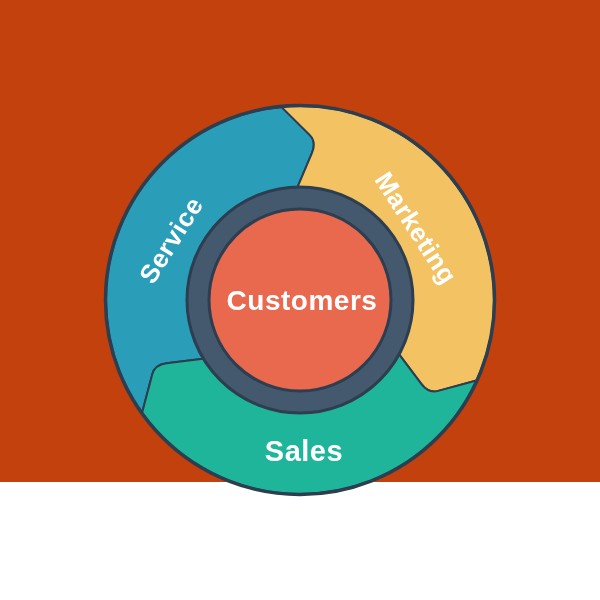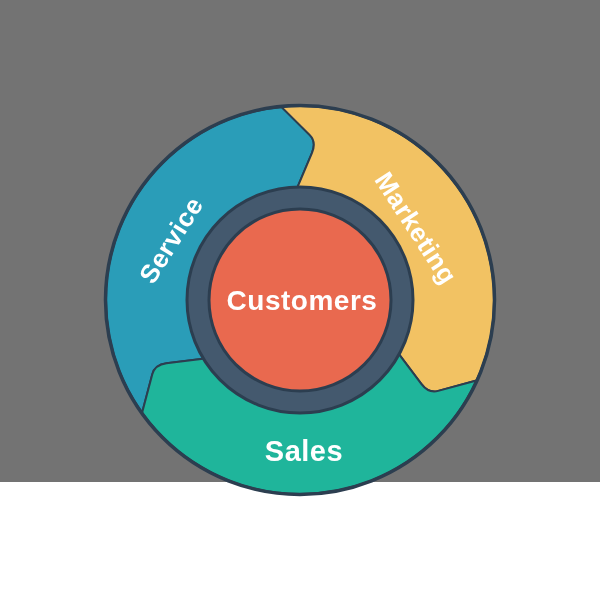--- a/index.html
+++ b/index.html
@@ -7,21 +7,21 @@
     padding: 0;
     background: #ffffff;
     width: 600px;
     height: 600px;
     overflow: hidden;
   }
   .stage {
     position: relative;
     width: 600px;
     height: 482px;
-    background: #737373;
+    background: #c2410c;
     font-family: "Liberation Sans", sans-serif;
   }
   svg { display: block; }
   .seg-path { stroke: #2c3e50; stroke-width: 2; stroke-linejoin: round; }
   .outer-rim { fill: none; stroke: #2c3e50; stroke-width: 3.5; }
   .hub-ring  { stroke: #2c3e50; stroke-width: 3; }
   .hub-core  { stroke: #2c3e50; stroke-width: 3; }
   .lbl {
     font-family: "Liberation Sans", sans-serif;
     font-weight: 700;

